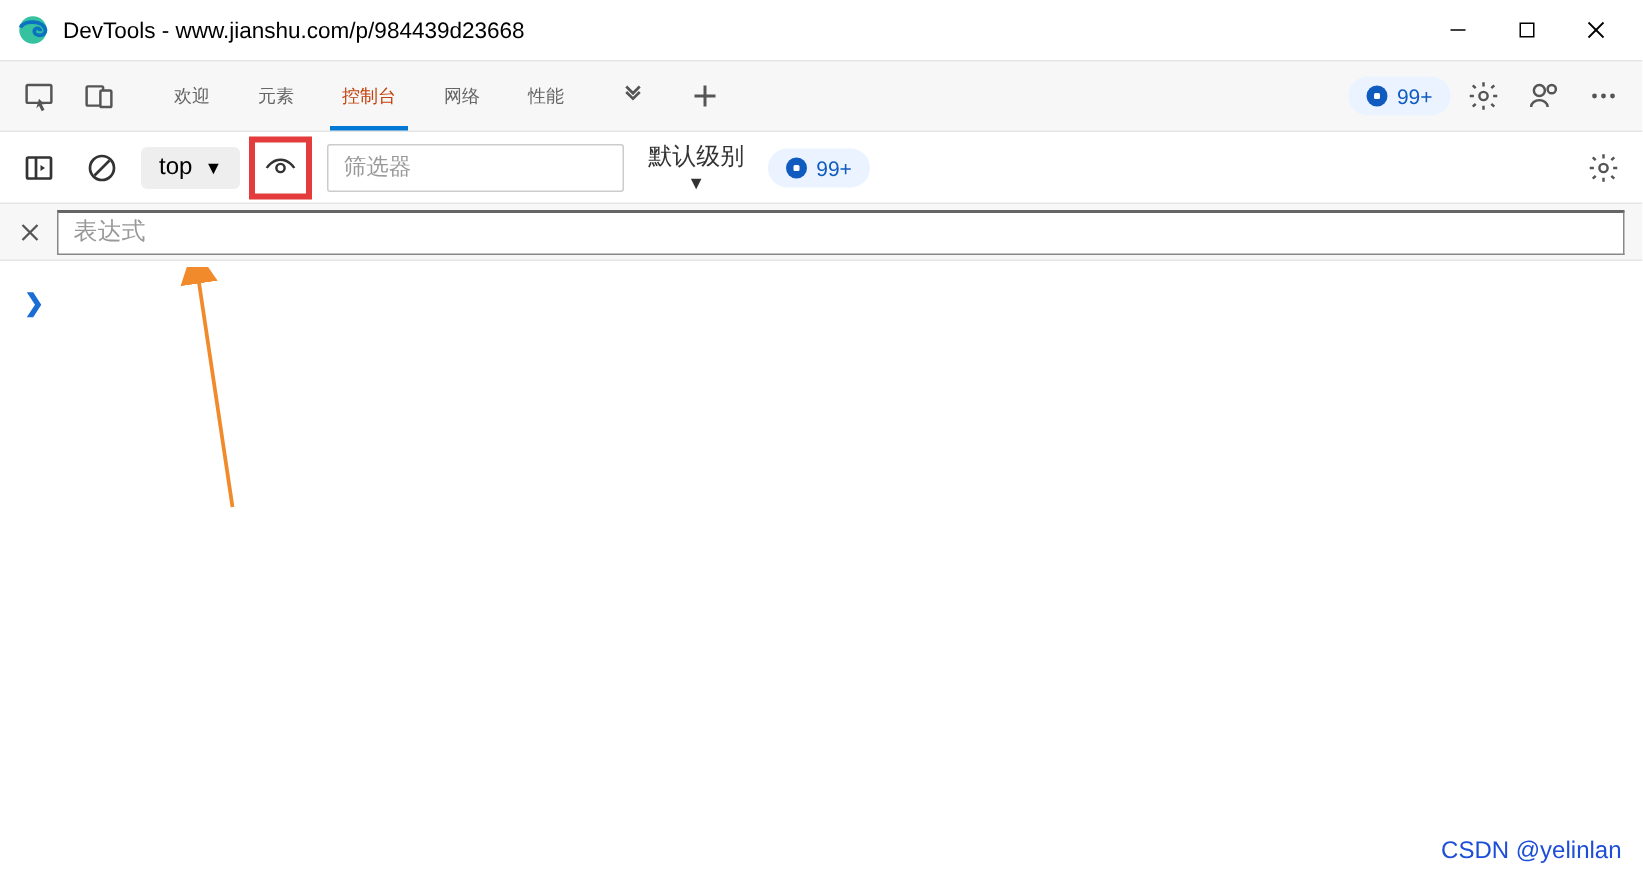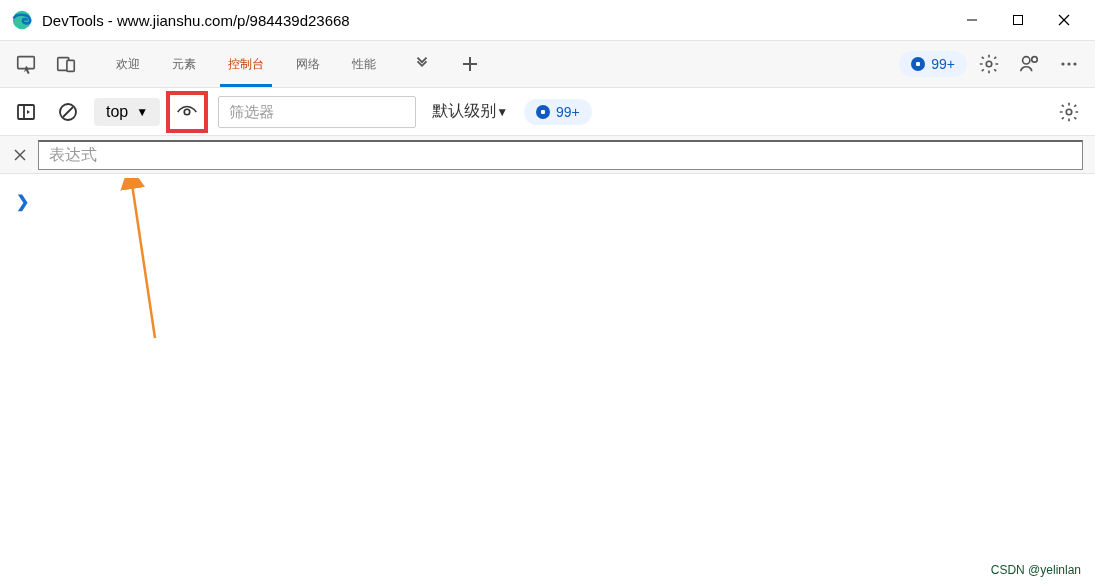--- a/index.html
+++ b/index.html
@@ -20,33 +20,33 @@
     .badge-pill { display: flex; align-items: center; gap: 6px; background: #eaf3ff; color: #0f5bbf; padding: 5px 12px; border-radius: 14px; font-size: 14px; font-weight: 500; }
     .chat-dot { width: 14px; height: 14px; background: #0f5bbf; border-radius: 50%; display: flex; align-items: center; justify-content: center; }
     .chat-dot::after { content: ""; width: 4px; height: 4px; background: #fff; border-radius: 1px; }
     
     .toolbar { height: 48px; display: flex; align-items: center; padding: 0 10px; background: #fff; border-bottom: 1px solid #e5e5e5; gap: 10px; }
     .tool-btn { width: 32px; height: 32px; display: flex; align-items: center; justify-content: center; color: #333; border-radius: 4px; }
     .context-dd { display: flex; align-items: center; gap: 8px; background: #eee; padding: 5px 12px; border-radius: 4px; font-size: 16px; }
     .eye-wrap { border: 4px solid #e43c3c; width: 42px; height: 42px; display: flex; align-items: center; justify-content: center; margin-left: -4px; }
     .filter-input { width: 198px; height: 32px; border: 1px solid #ccc; border-radius: 2px; padding: 0 10px; font-size: 15px; color: #333; background: #fff; }
     .filter-input::placeholder { color: #999; }
-    .level-dd { display: flex; align-items: center; font-size: 16px; color: #333; padding: 0 6px; }
+    .level-dd { display: flex; align-items: center; font-size: 16px; color: #333; padding: 0 6px; flex-direction: column; }
     
     .exprbar { height: 38px; display: flex; align-items: center; padding: 0 10px; background: #f7f7f7; border-bottom: 1px solid #e5e5e5; gap: 8px; }
     .close-x { width: 20px; height: 20px; display: flex; align-items: center; justify-content: center; color: #555; }
     .expr-input { flex: 1; height: 30px; border: 1px solid #888; border-top: 2px solid #666; background: #fff; padding: 0 10px; font-size: 16px; color: #b91c1c; margin-right: 2px; }
     .expr-input::placeholder { color: #999; }
     
     .console-area { padding: 18px 16px; }
     .prompt { color: #1a6dd4; font-size: 16px; font-weight: bold; }
     
     .arrow-overlay { position: absolute; left: 90px; top: 178px; pointer-events: none; }
     
-    .watermark { position: absolute; right: 14px; bottom: 10px; color: #14532d; font-size: 12px; }
+    .watermark { position: absolute; right: 14px; bottom: 10px; color: #1d4ed8; font-size: 16px; }
     
     svg { display: block; }
     .tri { font-size: 12px; }
   </style>
 </head>
 <body>
 
 <div class="titlebar">
   <span class="edge-icon">
     <svg viewBox="0 0 24 24" width="20" height="20">

